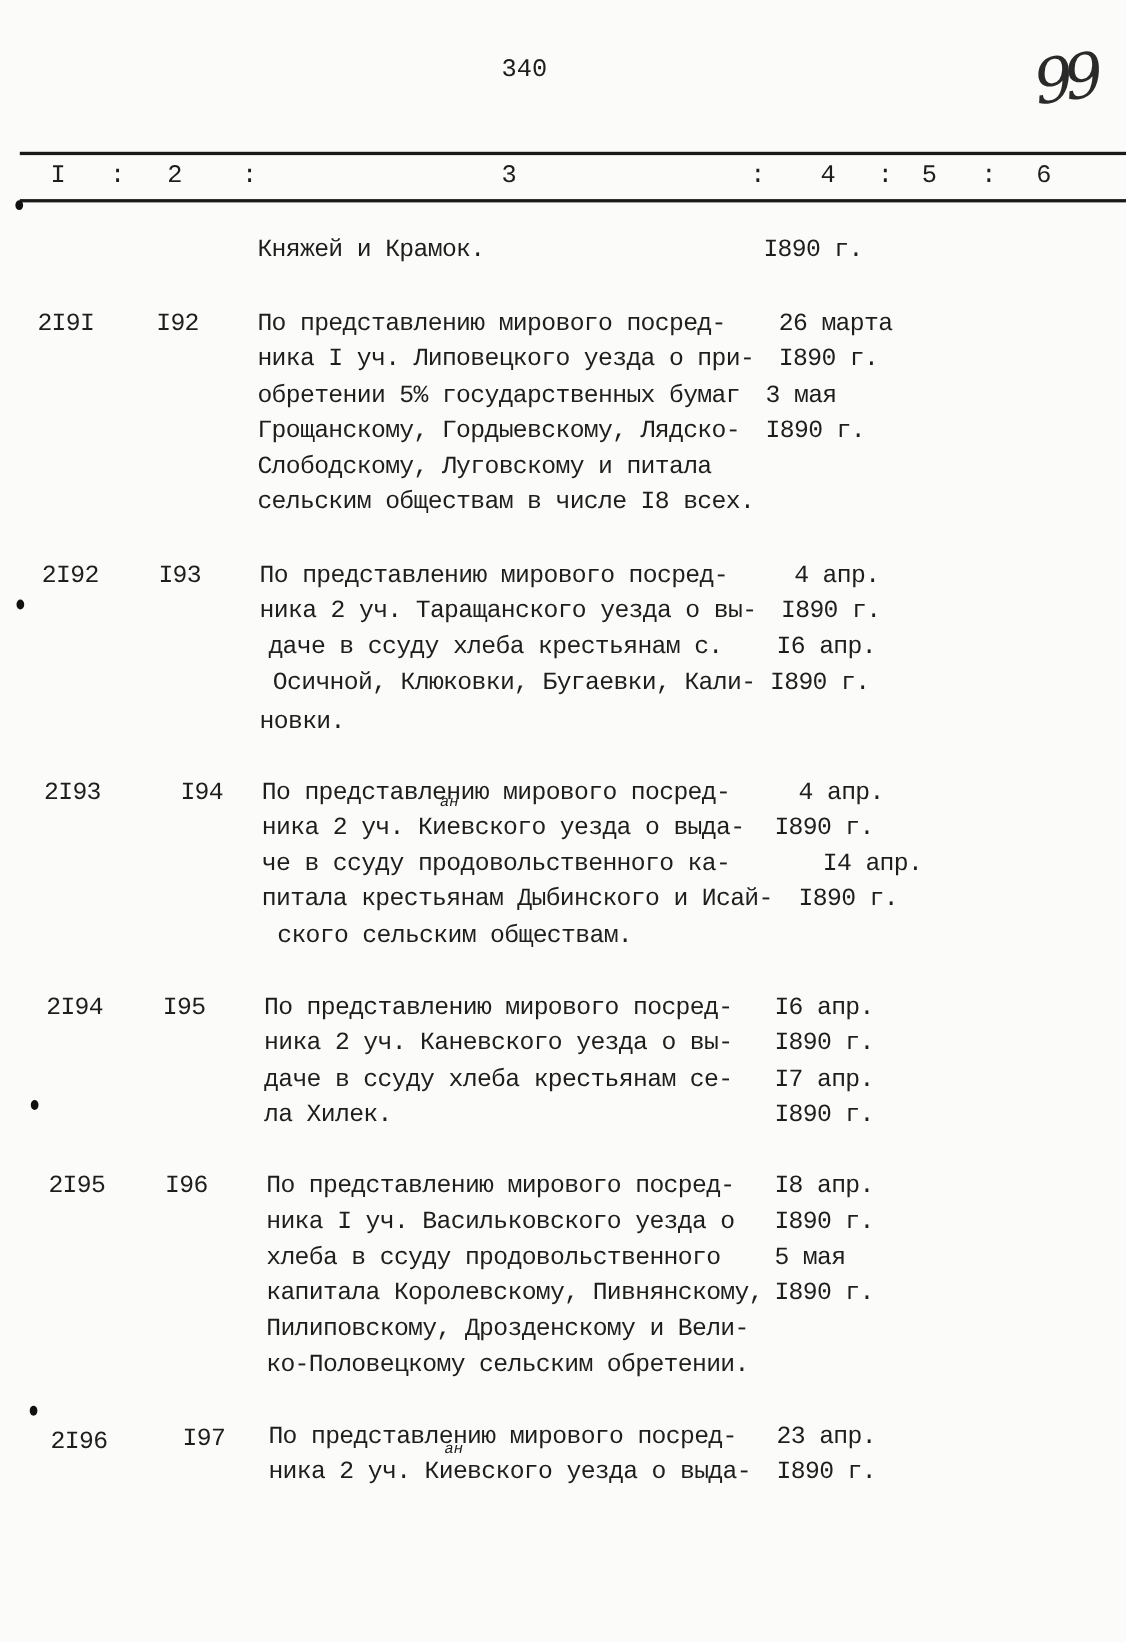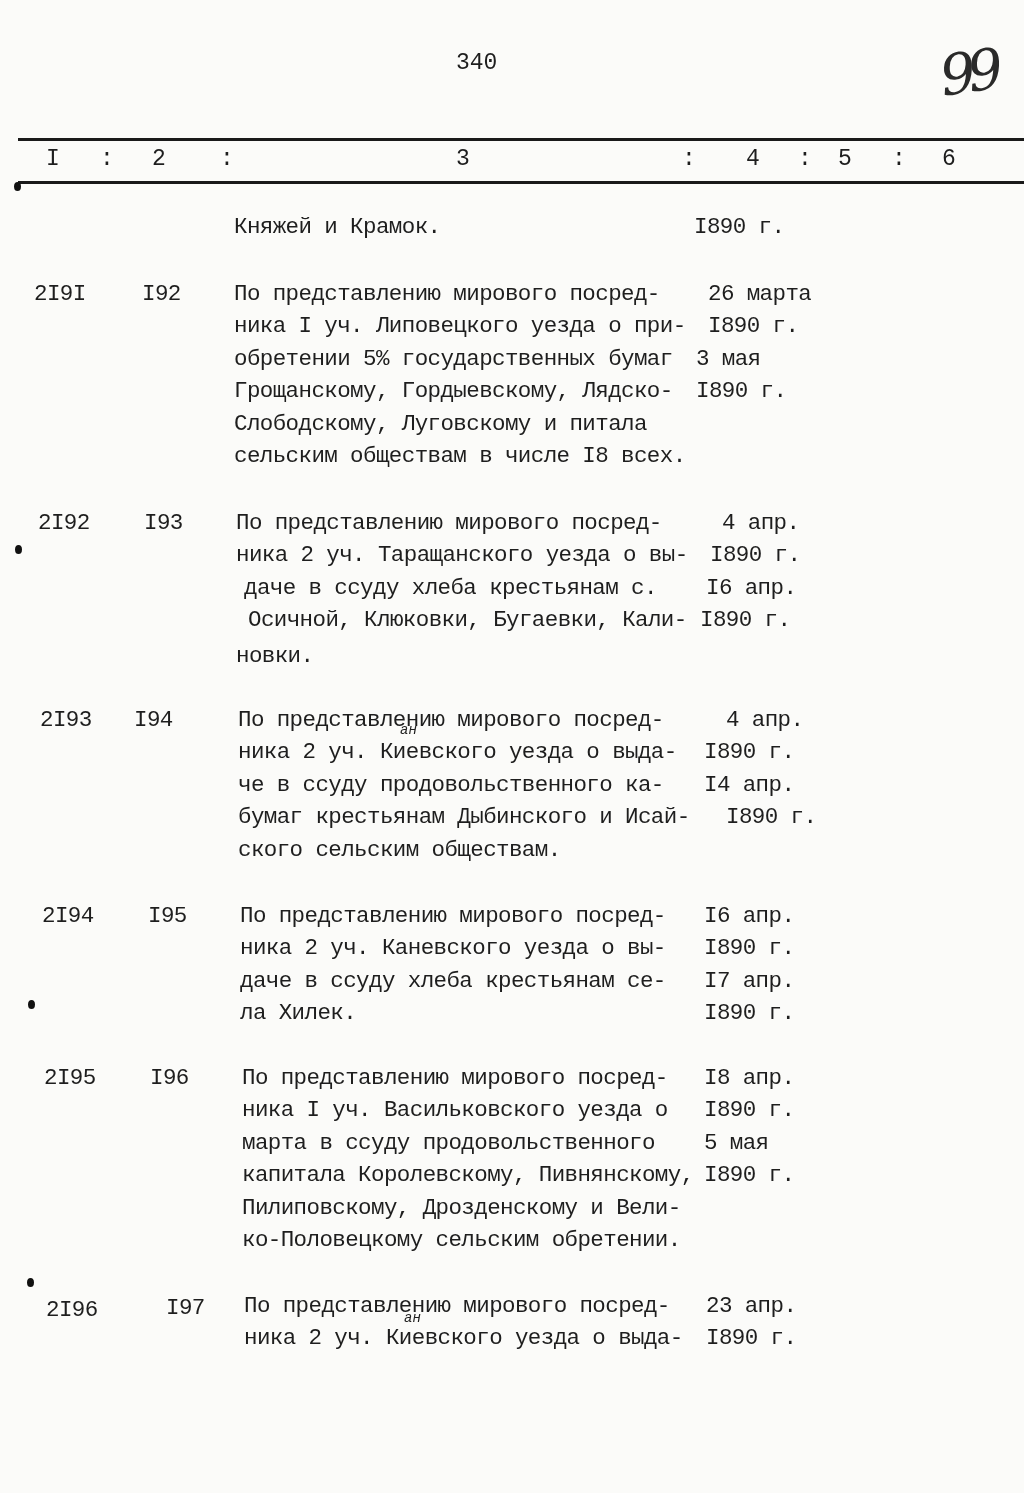--- a/index.html
+++ b/index.html
@@ -69,30 +69,30 @@
   <div class="abs txt" style="left:248px;top:604px">Осичной, Клюковки, Бугаевки, Кали-</div>
   <div class="abs txt" style="left:236px;top:640px">новки.</div>
   <div class="abs txt" style="left:722px;top:507px">4 апр.</div>
   <div class="abs txt" style="left:710px;top:539px">I890 г.</div>
   <div class="abs txt" style="left:706px;top:572px">I6 апр.</div>
   <div class="abs txt" style="left:700px;top:604px">I890 г.</div>
 </div>
 
 <div>
   <div class="abs txt" style="left:40px;top:704px">2I93</div>
-  <div class="abs txt" style="left:134px;top:704px">I94</div>
+  <div class="abs txt" style="left:164px;top:704px">I94</div>
   <div class="abs txt" style="left:238px;top:704px">По представлению мирового посред-</div>
   <div class="abs" style="left:400px;top:722px;font-size:14px;font-style:italic">ан</div>
   <div class="abs txt" style="left:238px;top:736px">ника 2 уч. Киевского уезда о выда-</div>
   <div class="abs txt" style="left:238px;top:769px">че в ссуду продовольственного ка-</div>
-  <div class="abs txt" style="left:238px;top:801px">бумаг крестьянам Дыбинского и Исай-</div>
-  <div class="abs txt" style="left:238px;top:834px">ского сельским обществам.</div>
+  <div class="abs txt" style="left:238px;top:801px">питала крестьянам Дыбинского и Исай-</div>
+  <div class="abs txt" style="left:252px;top:834px">ского сельским обществам.</div>
   <div class="abs txt" style="left:726px;top:704px">4 апр.</div>
   <div class="abs txt" style="left:704px;top:736px">I890 г.</div>
-  <div class="abs txt" style="left:704px;top:769px">I4 апр.</div>
+  <div class="abs txt" style="left:748px;top:769px">I4 апр.</div>
   <div class="abs txt" style="left:726px;top:801px">I890 г.</div>
 </div>
 
 <div>
   <div class="abs txt" style="left:42px;top:900px">2I94</div>
   <div class="abs txt" style="left:148px;top:900px">I95</div>
   <div class="abs txt" style="left:240px;top:900px">По представлению мирового посред-</div>
   <div class="abs txt" style="left:240px;top:932px">ника 2 уч. Каневского уезда о вы-</div>
   <div class="abs txt" style="left:240px;top:965px">даче в ссуду хлеба крестьянам се-</div>
   <div class="abs txt" style="left:240px;top:997px">ла Хилек.</div>
@@ -100,21 +100,21 @@
   <div class="abs txt" style="left:704px;top:932px">I890 г.</div>
   <div class="abs txt" style="left:704px;top:965px">I7 апр.</div>
   <div class="abs txt" style="left:704px;top:997px">I890 г.</div>
 </div>
 
 <div>
   <div class="abs txt" style="left:44px;top:1062px">2I95</div>
   <div class="abs txt" style="left:150px;top:1062px">I96</div>
   <div class="abs txt" style="left:242px;top:1062px">По представлению мирового посред-</div>
   <div class="abs txt" style="left:242px;top:1094px">ника I уч. Васильковского уезда о</div>
-  <div class="abs txt" style="left:242px;top:1127px">марта в ссуду продовольственного</div>
+  <div class="abs txt" style="left:242px;top:1127px">хлеба в ссуду продовольственного</div>
   <div class="abs txt" style="left:242px;top:1159px">капитала Королевскому, Пивнянскому,</div>
   <div class="abs txt" style="left:242px;top:1192px">Пилиповскому, Дрозденскому и Вели-</div>
   <div class="abs txt" style="left:242px;top:1224px">ко-Половецкому сельским обретении.</div>
   <div class="abs txt" style="left:704px;top:1062px">I8 апр.</div>
   <div class="abs txt" style="left:704px;top:1094px">I890 г.</div>
   <div class="abs txt" style="left:704px;top:1127px">5 мая</div>
   <div class="abs txt" style="left:704px;top:1159px">I890 г.</div>
 </div>
 
 <div>

